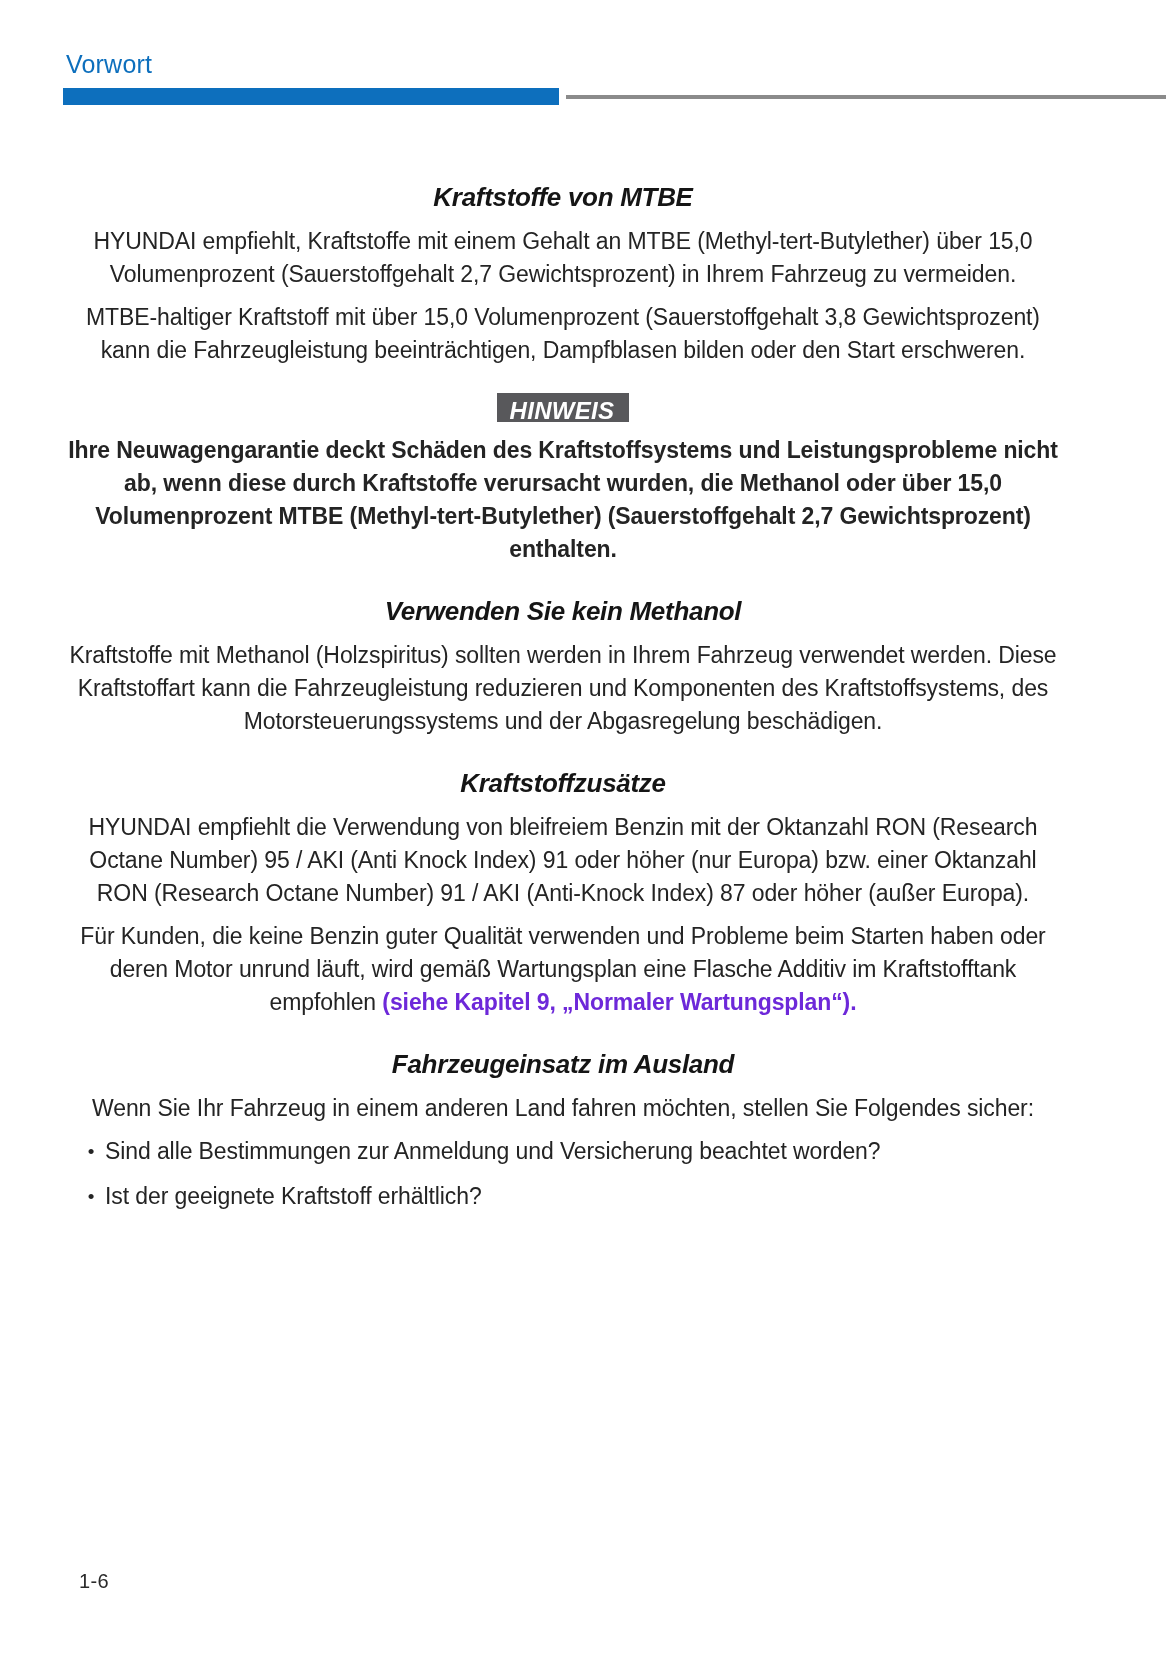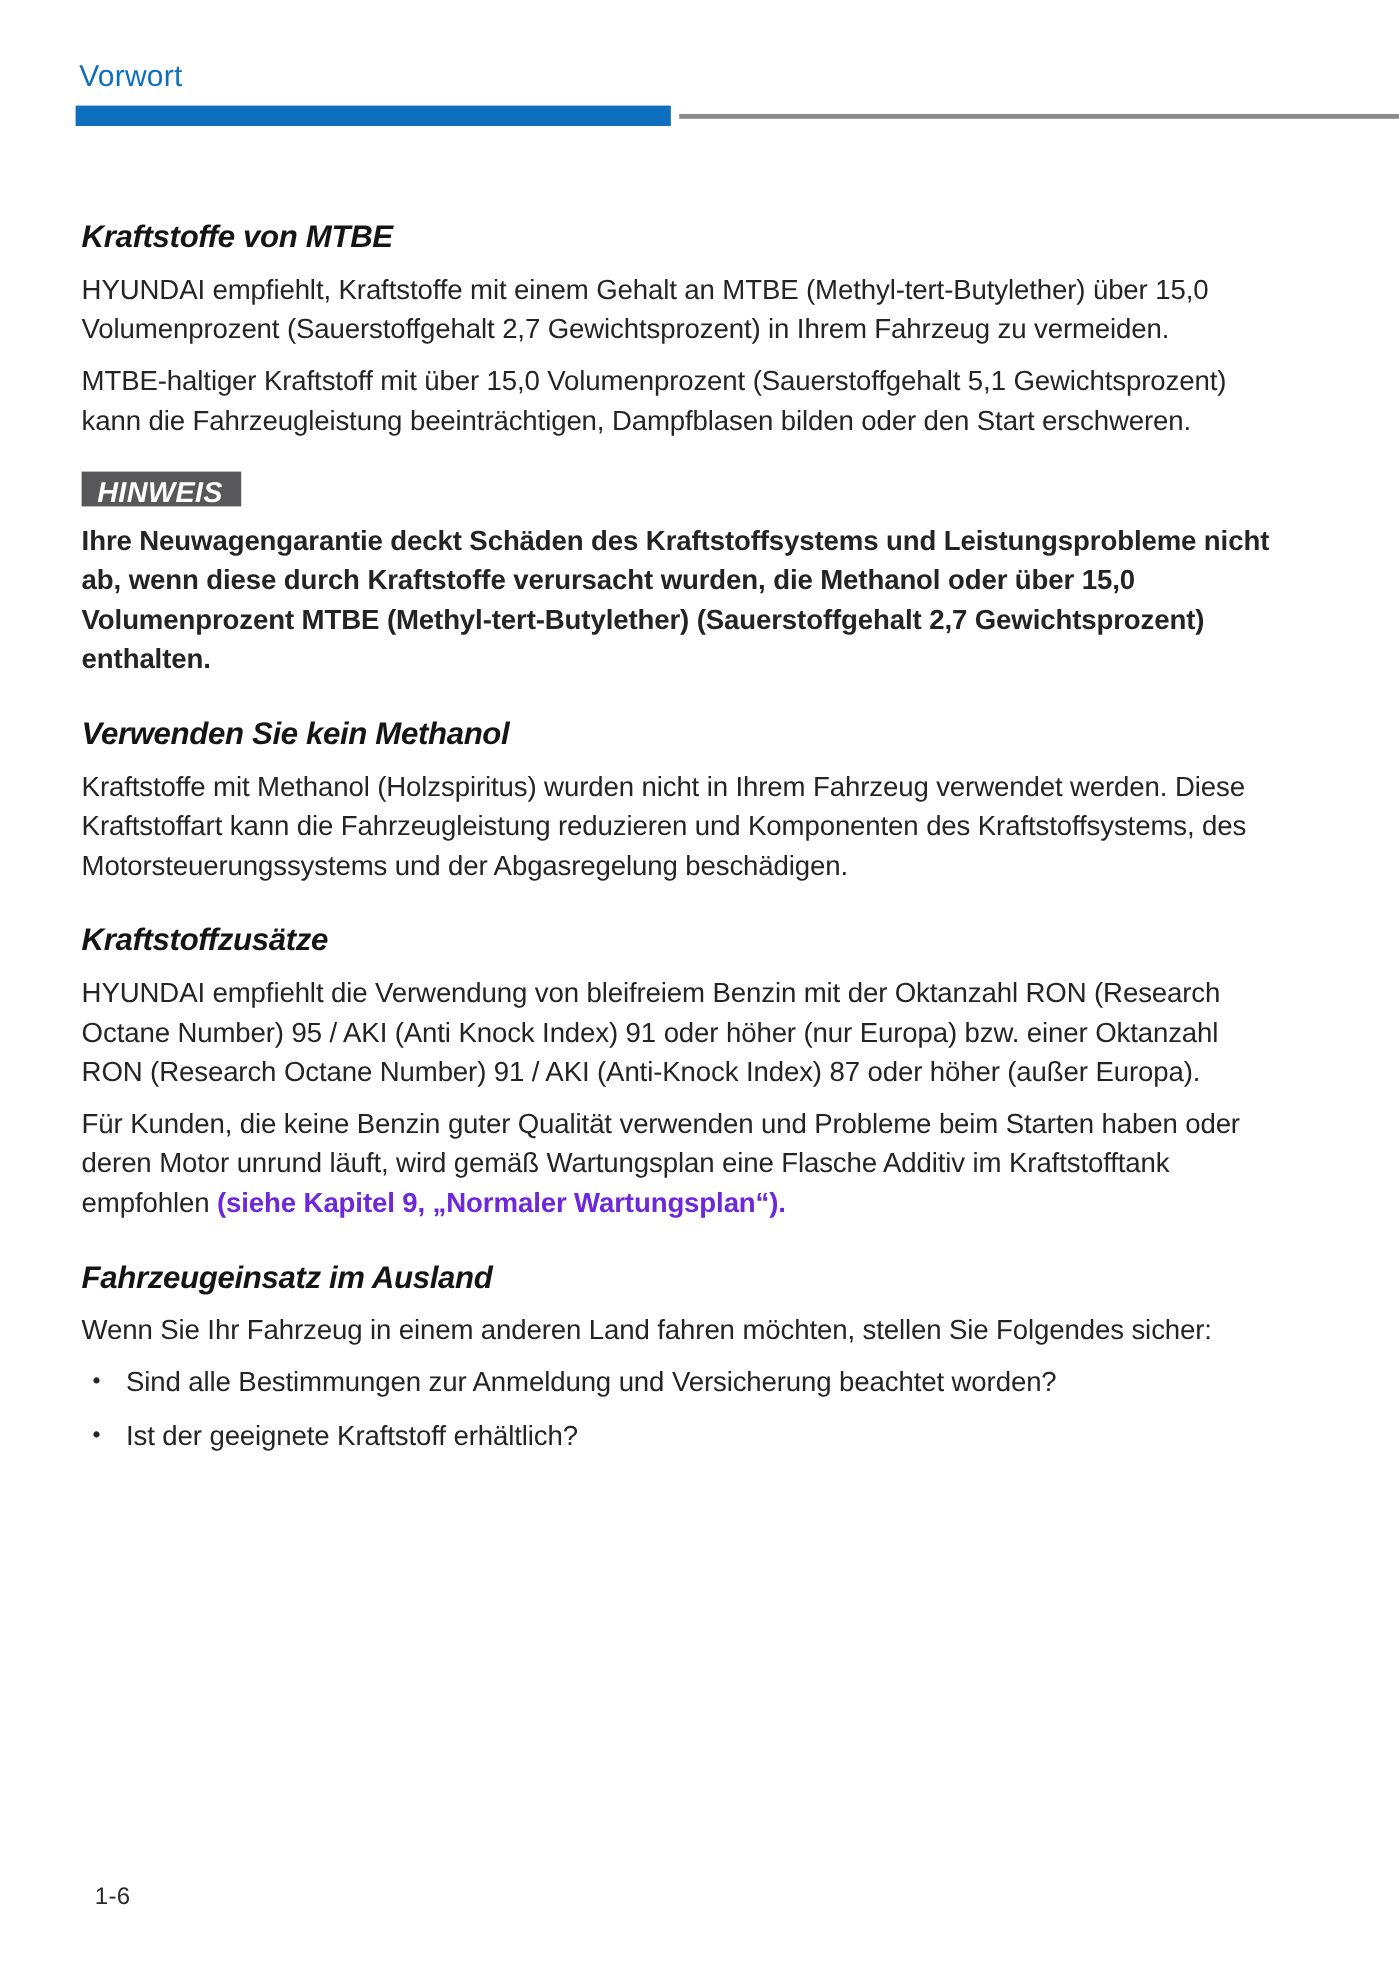--- a/index.html
+++ b/index.html
@@ -1,15 +1,15 @@
 <!DOCTYPE html>
 <html><head>
 <meta charset="utf-8">
 <style>
-  * { margin: 0; padding: 0; box-sizing: border-box; }
+  * { margin: 0; padding: 0; box-sizing: border-box; text-align: center; }
   html, body { background: #ffffff; }
   body {
     width: 1166px;
     height: 1654px;
     position: relative;
     overflow: hidden;
     font-family: "Liberation Sans", sans-serif;
     color: #222222;
   }
   .page {
@@ -122,29 +122,29 @@
 <div class="page">
 
   <div class="running-head">Vorwort</div>
   <div class="head-rule-blue"></div>
   <div class="head-rule-gray"></div>
 
   <div class="content">
 
     <h2 class="sect">Kraftstoffe von MTBE</h2>
     <p>HYUNDAI empfiehlt, Kraftstoffe mit einem Gehalt an MTBE (Methyl-tert-Butylether) über 15,0 Volumenprozent (Sauerstoffgehalt 2,7 Gewichtsprozent) in Ihrem Fahrzeug zu vermeiden.</p>
-    <p class="para-gap">MTBE-haltiger Kraftstoff mit über 15,0 Volumenprozent (Sauerstoffgehalt 5,1 Gewichtsprozent) kann die Fahrzeugleistung beeinträchtigen, Dampfblasen bilden oder den Start erschweren.</p>
+    <p class="para-gap">MTBE-haltiger Kraftstoff mit über 15,0 Volumenprozent (Sauerstoffgehalt 3,8 Gewichtsprozent) kann die Fahrzeugleistung beeinträchtigen, Dampfblasen bilden oder den Start erschweren.</p>
 
     <div>
       <span class="notice-badge">HINWEIS</span>
     </div>
     <p class="notice-body para-gap">Ihre Neuwagengarantie deckt Schäden des Kraftstoffsystems und Leistungsprobleme nicht ab, wenn diese durch Kraftstoffe verursacht wurden, die Methanol oder über 15,0 Volumenprozent MTBE (Methyl-tert-Butylether) (Sauerstoffgehalt 2,7 Gewichtsprozent) enthalten.</p>
 
     <h2 class="sect spaced">Verwenden Sie kein Methanol</h2>
-    <p class="para-gap">Kraftstoffe mit Methanol (Holzspiritus) wurden nicht in Ihrem Fahrzeug verwendet werden. Diese Kraftstoffart kann die Fahrzeugleistung reduzieren und Komponenten des Kraftstoffsystems, des Motorsteuerungssystems und der Abgasregelung beschädigen.</p>
+    <p class="para-gap">Kraftstoffe mit Methanol (Holzspiritus) sollten werden in Ihrem Fahrzeug verwendet werden. Diese Kraftstoffart kann die Fahrzeugleistung reduzieren und Komponenten des Kraftstoffsystems, des Motorsteuerungssystems und der Abgasregelung beschädigen.</p>
 
     <h2 class="sect spaced">Kraftstoffzusätze</h2>
     <p>HYUNDAI empfiehlt die Verwendung von bleifreiem Benzin mit der Oktanzahl RON (Research Octane Number) 95 / AKI (Anti Knock Index) 91 oder höher (nur Europa) bzw. einer Oktanzahl RON (Research Octane Number) 91 / AKI (Anti-Knock Index) 87 oder höher (außer Europa).</p>
     <p><span>Für Kunden, die keine Benzin guter Qualität verwenden und Probleme beim Starten haben oder deren Motor unrund läuft, wird gemäß Wartungsplan eine Flasche Additiv im Kraftstofftank empfohlen </span><strong>(siehe Kapitel 9, „Normaler Wartungsplan“).</strong></p>
 
     <h2 class="sect spaced">Fahrzeugeinsatz im Ausland</h2>
     <p>Wenn Sie Ihr Fahrzeug in einem anderen Land fahren möchten, stellen Sie Folgendes sicher:</p>
     <ul class="plain">
       <li>
         <span class="bullet-marker">•</span>

